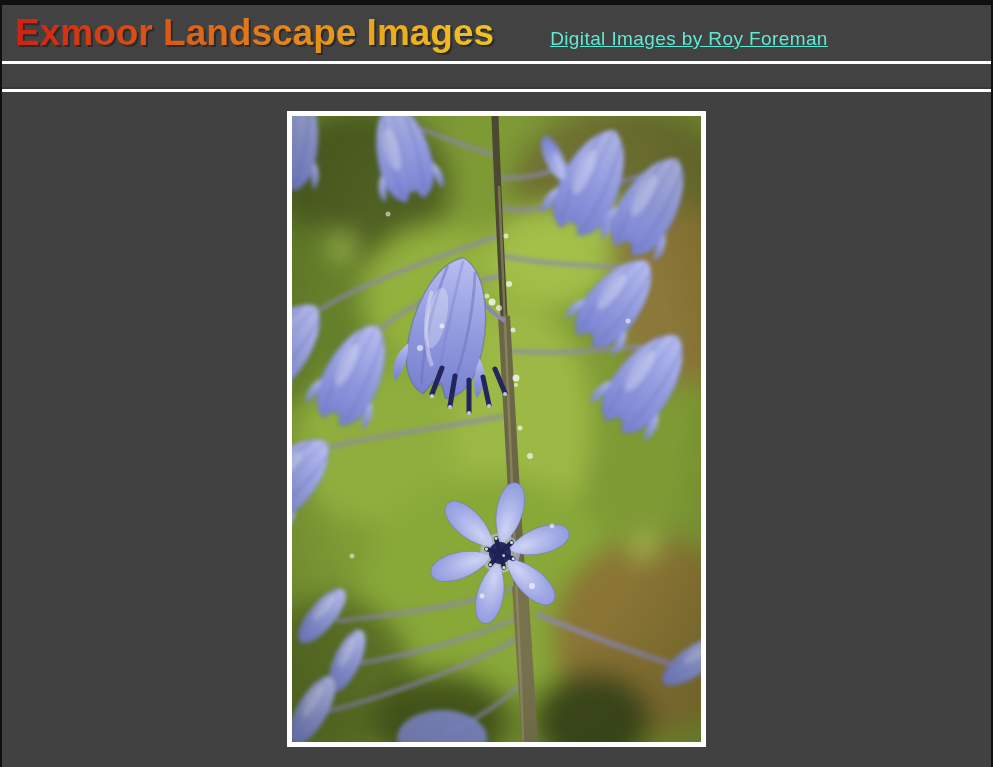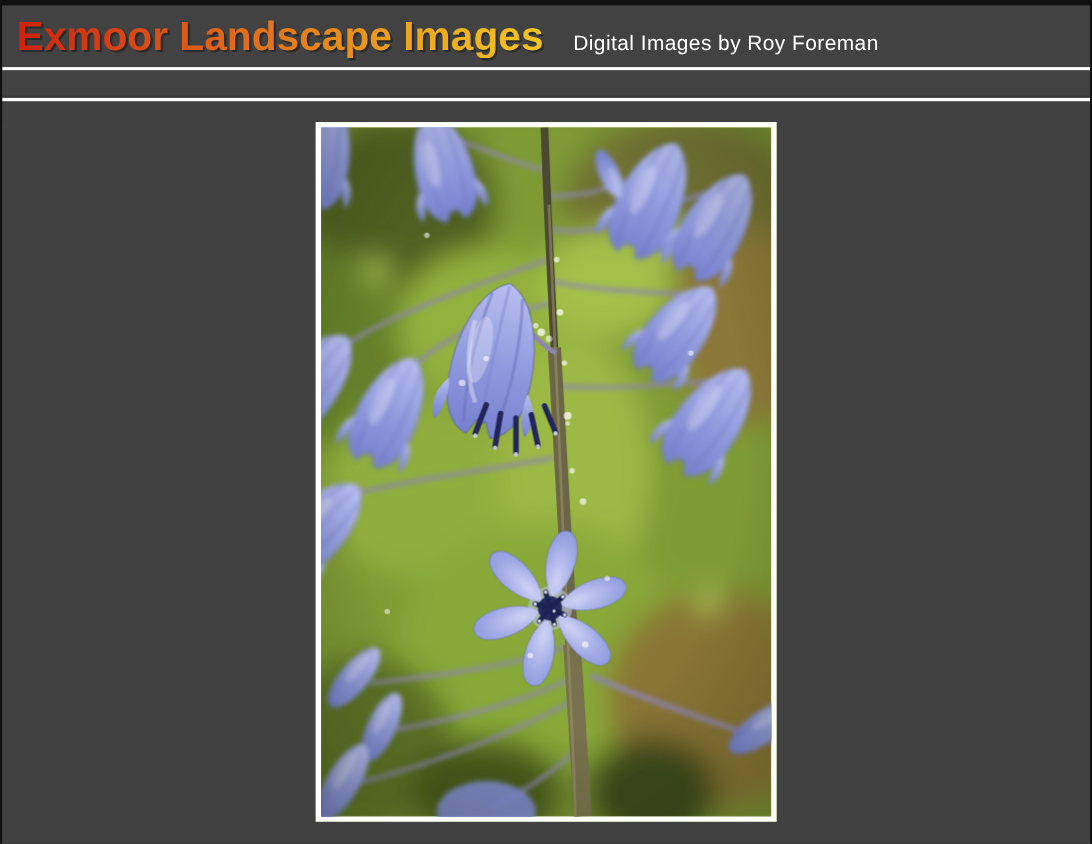--- a/index.html
+++ b/index.html
@@ -38,25 +38,26 @@
     color:#2b2b2b;
   }
   .site-title .layer-grad{
     position:relative;
     background:linear-gradient(90deg,#cf2110 0%,#d94d16 25%,#e2791b 50%,#ecab1d 78%,#f2c51f 100%);
     -webkit-background-clip:text;
     background-clip:text;
     color:transparent;
   }
   .site-subtitle{
-    margin-left:27px;
+    margin-left:56px;
     font-size:19px;
-    color:#ffffff;
+    color:#5eead4;
     letter-spacing:0.4px;
     white-space:nowrap;
+    text-decoration:underline;
   }
   
   .divider{height:3px;background:#ffffff;}
   .menu-bar{
     height:25px;
     background:#424242;
     box-sizing:border-box;
     border-bottom:2px solid #383838;
   }
   

